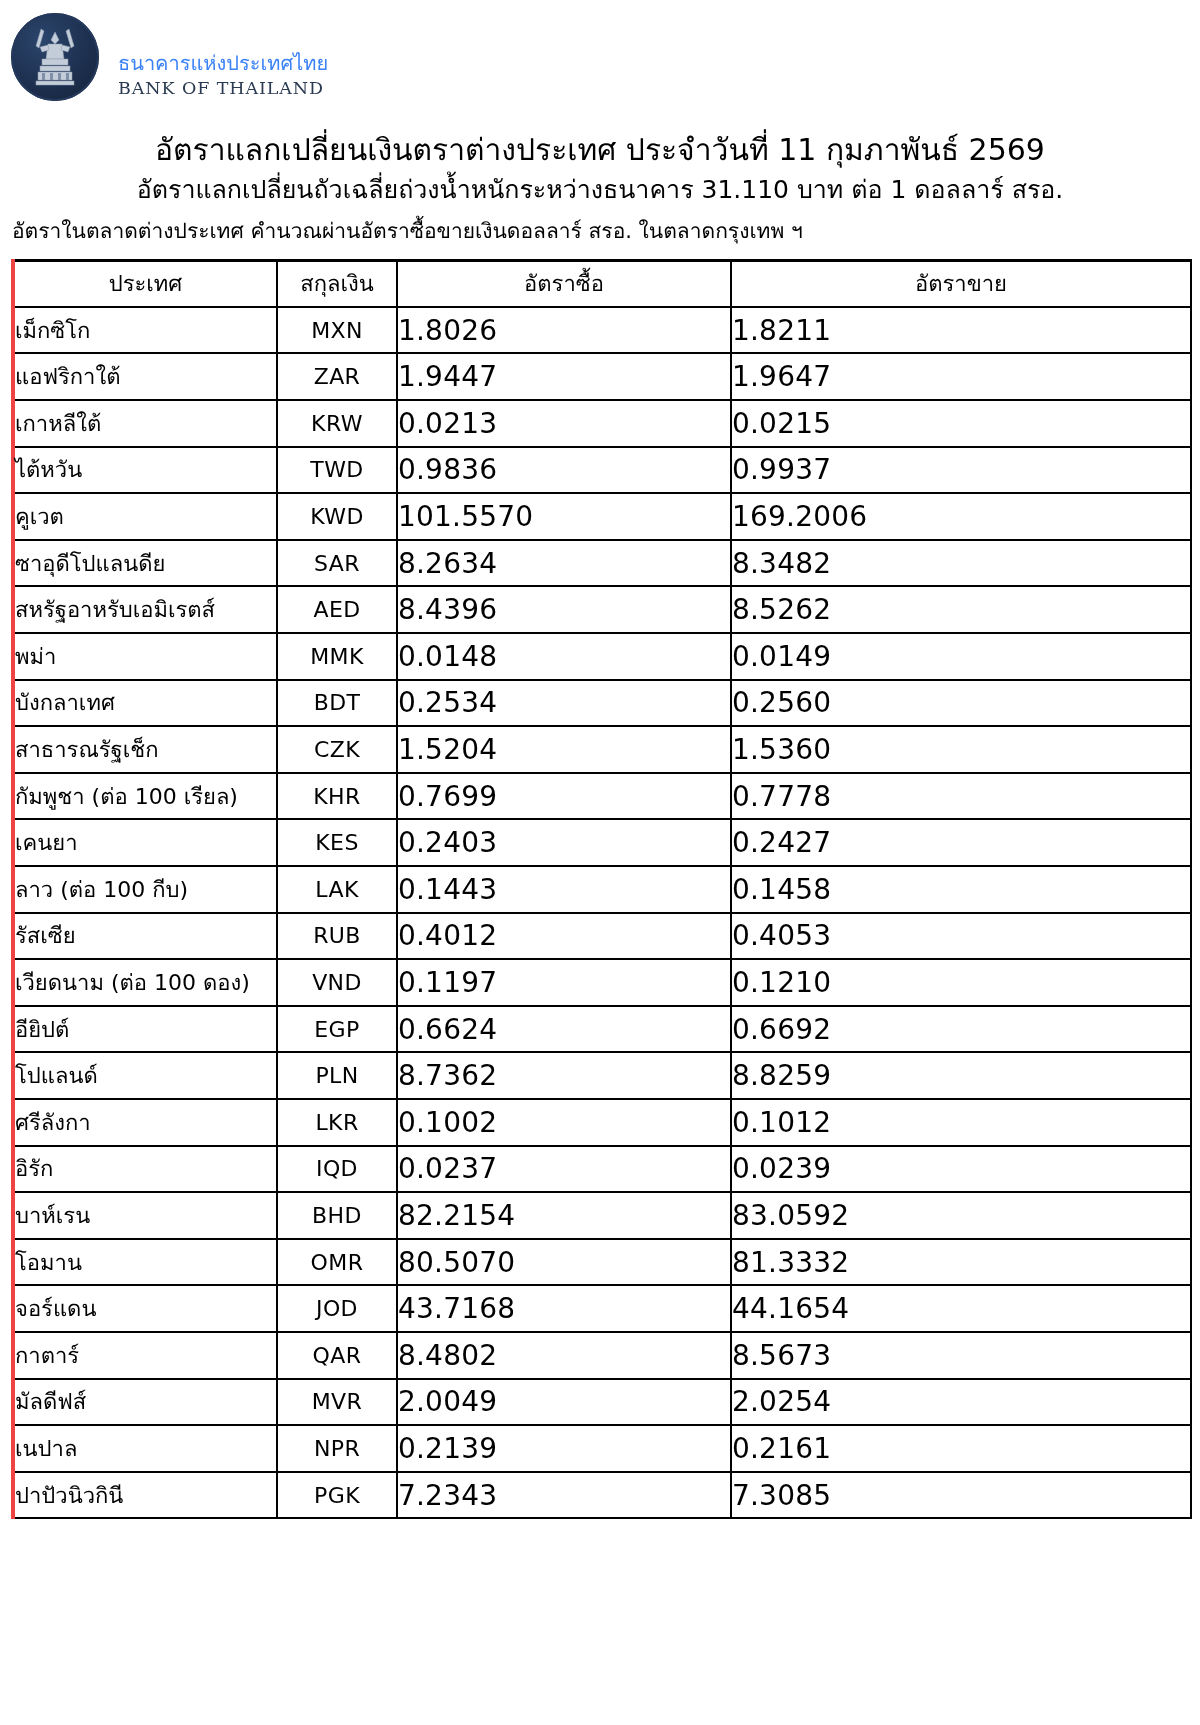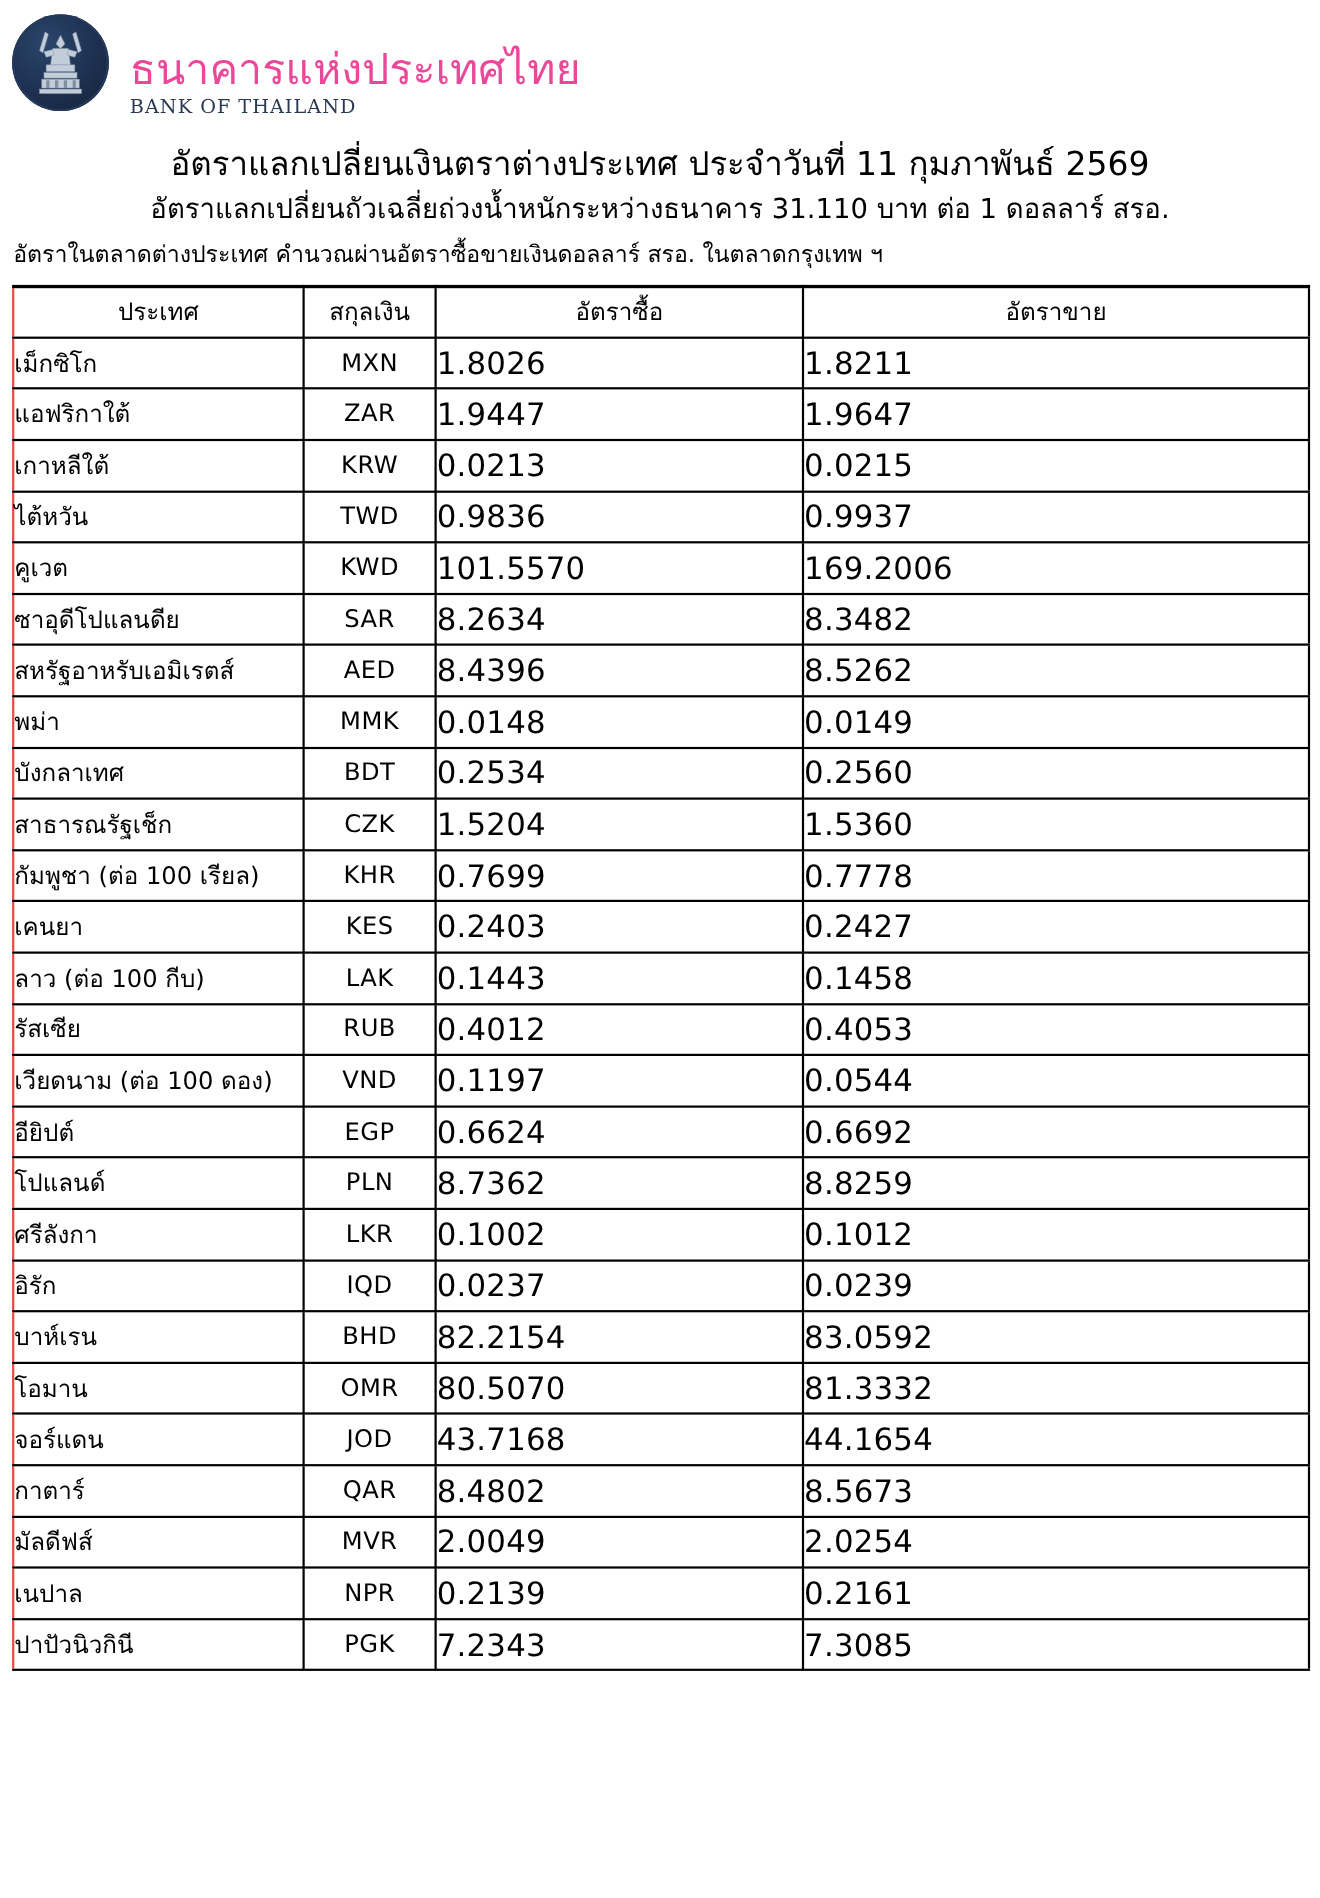--- a/index.html
+++ b/index.html
@@ -41,23 +41,23 @@
     height: 88px;
   }
   .wordmark {
     margin-left: 19px;
     display: flex;
     flex-direction: column;
     justify-content: center;
     padding-bottom: 6px;
   }
   .wordmark .th {
-    font-size: 39px;
+    font-size: 20px;
     line-height: 1.06;
-    color: #ec4899;
+    color: #3b82f6;
     letter-spacing: 0px;
     white-space: nowrap;
     margin-top: 45px;
   }
   .wordmark .en {
     font-family: "DejaVu Serif", "Liberation Serif", serif;
     font-size: 17.5px;
     line-height: 1.2;
     letter-spacing: 0.9px;
     color: #2a3a52;
@@ -91,21 +91,21 @@
 
   
   .table-wrap {
     margin: 14px 11px 0 11px;
   }
   table.fx {
     width: 1178px;
     border-collapse: collapse;
     table-layout: fixed;
     border-top: 3px solid #000;
-    border-left: 2px solid #ef4444;
+    border-left: 4px solid #ef4444;
     border-right: 2px solid #000;
   }
   table.fx col.c-country { width: 264px; }
   table.fx col.c-code    { width: 120px; }
   table.fx col.c-buy     { width: 334px; }
   table.fx col.c-sell    { width: 460px; }
 
   table.fx th, table.fx td {
     border-bottom: 2px solid #000;
     border-right: 2px solid #000;
@@ -280,21 +280,21 @@
         <tr>
           <td class="country">รัสเซีย</td>
           <td class="code">RUB</td>
           <td class="num">0.4012</td>
           <td class="num sell">0.4053</td>
         </tr>
         <tr>
           <td class="country">เวียดนาม (ต่อ 100 ดอง)</td>
           <td class="code">VND</td>
           <td class="num">0.1197</td>
-          <td class="num sell">0.0544</td>
+          <td class="num sell">0.1210</td>
         </tr>
         <tr>
           <td class="country">อียิปต์</td>
           <td class="code">EGP</td>
           <td class="num">0.6624</td>
           <td class="num sell">0.6692</td>
         </tr>
         <tr>
           <td class="country">โปแลนด์</td>
           <td class="code">PLN</td>

